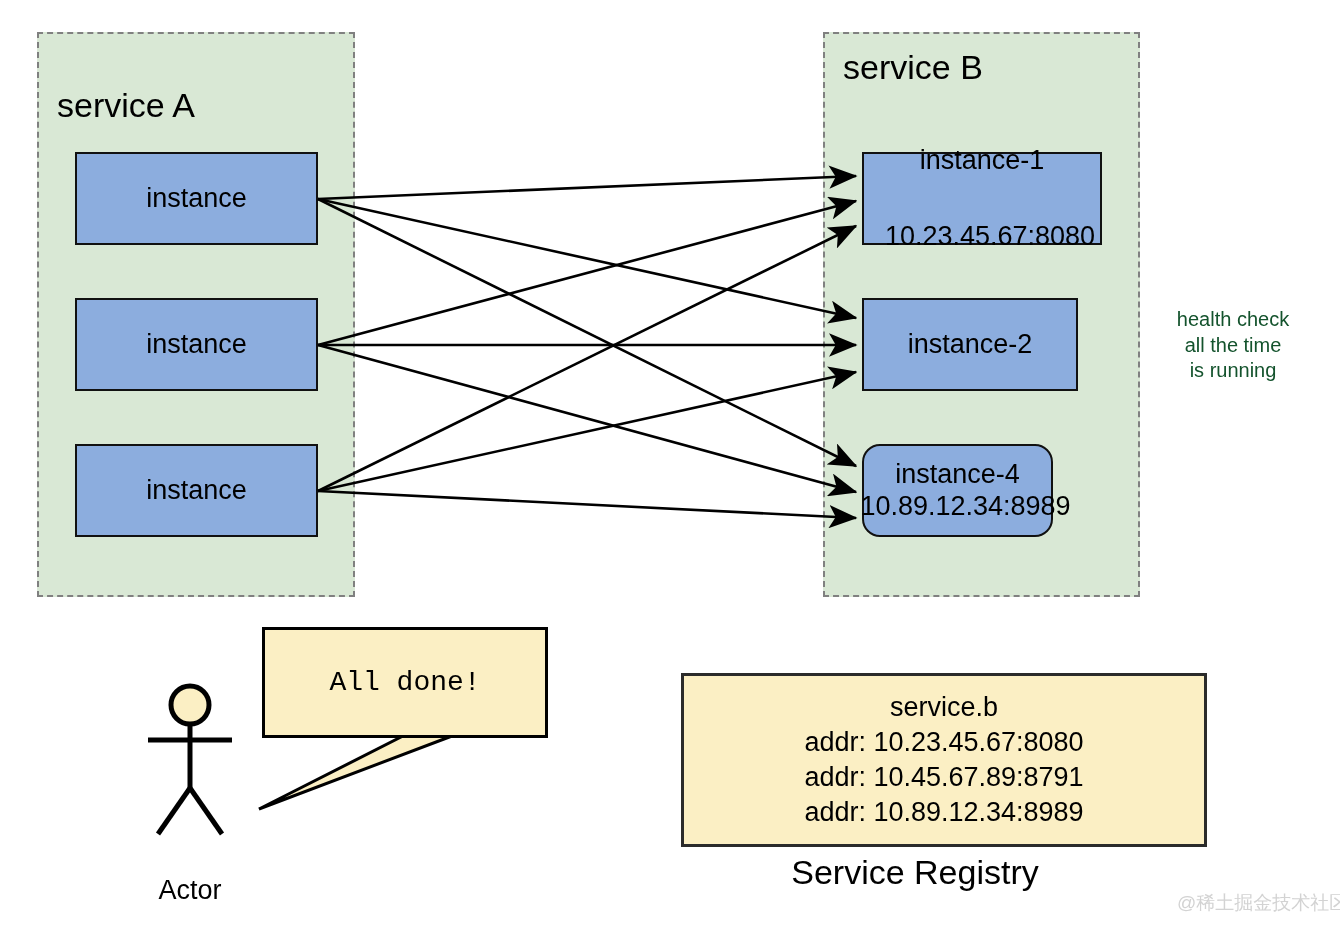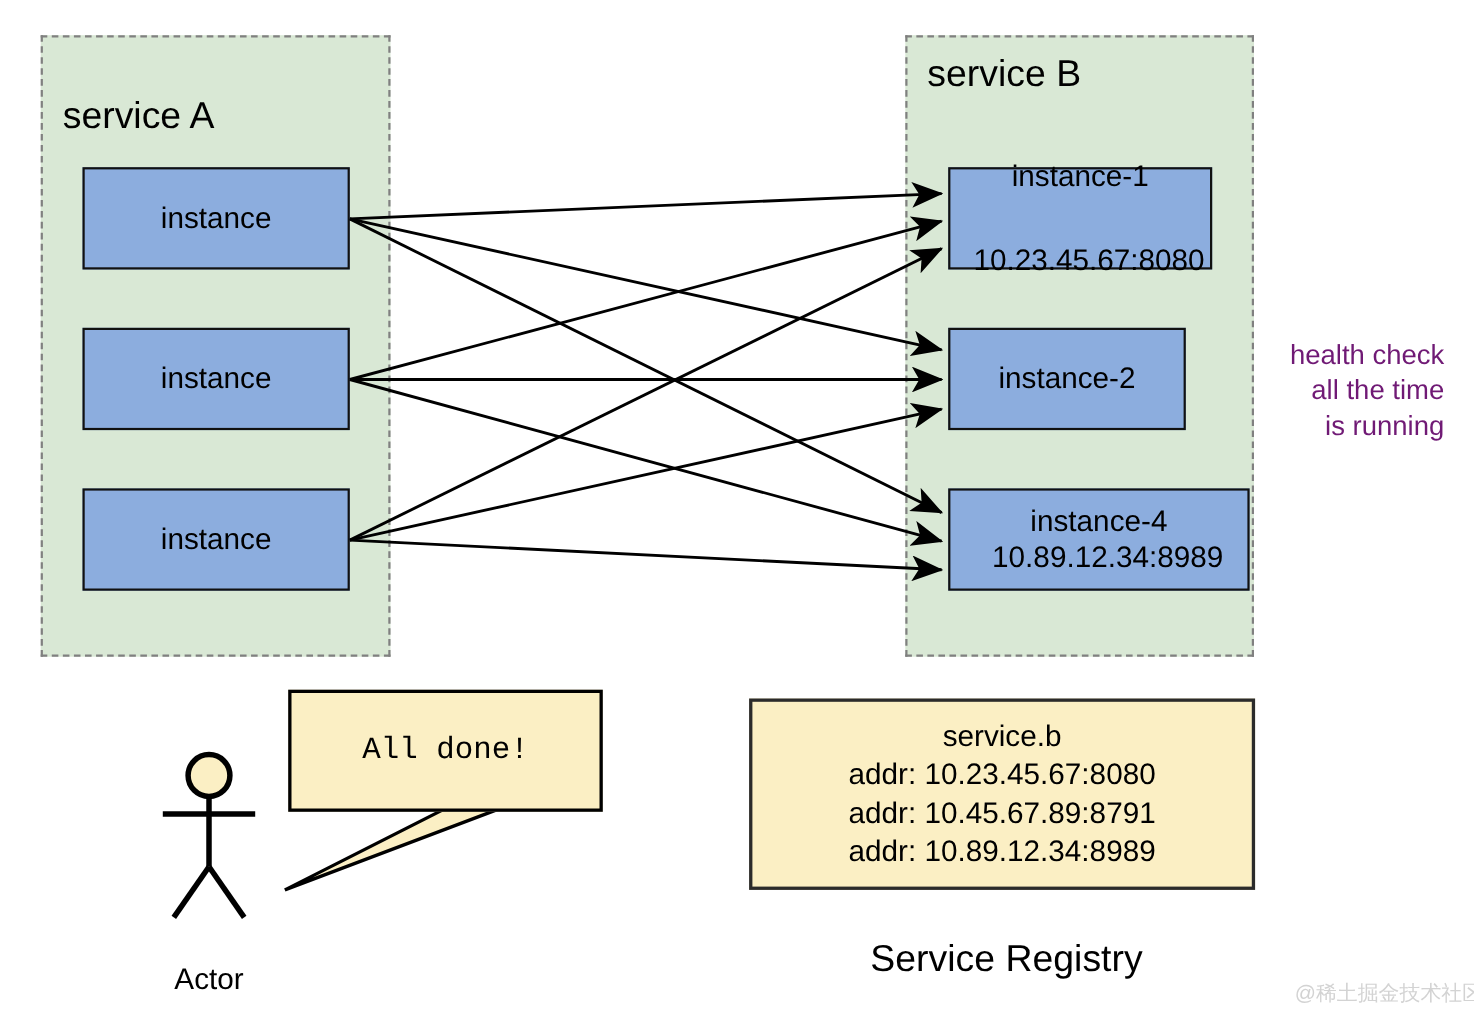--- a/index.html
+++ b/index.html
@@ -52,24 +52,24 @@
     font-size: 27px;
     white-space: nowrap;
   }
   .inst-addr {
     font-size: 27px;
     white-space: nowrap;
     margin-left: 16px;
   }
   .side-note {
     position: absolute;
-    font-size: 25px;
+    font-size: 20px;
     line-height: 1.28;
-    color: #701a75;
-    text-align: right;
+    color: #14532d;
+    text-align: center;
     white-space: nowrap;
   }
   .bubble {
     position: absolute;
     background: #fbefc4;
     border: 3px solid #000000;
     box-sizing: border-box;
     display: flex;
     align-items: center;
     justify-content: center;
@@ -138,21 +138,21 @@
   <div class="group-box" style="left:823px; top:32px; width:317px; height:565px;"></div>
   <div class="group-title" style="left:843px; top:48px;">service B</div>
 
   <div class="inst-box" style="left:862px; top:152px; width:240px; height:93px;gap:44px;">
     <span class="inst-label">instance-1</span>
     <span class="inst-addr">10.23.45.67:8080</span>
   </div>
   <div class="inst-box" style="left:862px; top:298px; width:216px; height:93px;">
     <span class="inst-label">instance-2</span>
   </div>
-  <div class="inst-box" style="left:862px; top:444px; width:274px; height:93px;">
+  <div class="inst-box" style="left:862px; top:444px; width:191px; height:93px;border-radius:18px;">
     <span class="inst-label">instance-4</span>
     <span class="inst-addr">10.89.12.34:8989</span>
   </div>
 
   <svg class="layer" viewBox="0 0 1340 934" xmlns="http://www.w3.org/2000/svg">
     <defs>
       <marker id="ah" markerWidth="11" markerHeight="9" refX="10.4" refY="4.5" orient="auto" markerUnits="strokeWidth">
         <path d="M0,0 L11,4.5 L0,9 L2.6,4.5 Z" fill="#000000"></path>
       </marker>
     </defs>
@@ -190,21 +190,21 @@
   <div class="actor-label" style="left:120px; top:851px; width:140px;">Actor</div>
 
   <svg class="layer" viewBox="0 0 1340 934" xmlns="http://www.w3.org/2000/svg">
     <path d="M 403,736 L 452,736 L 259,809 Z" fill="#fbefc4" stroke="#000000" stroke-width="3" stroke-linejoin="miter"></path>
   </svg>
 
   <div class="bubble" style="left:262px; top:627px; width:286px; height:111px;font-family:Liberation Mono, monospace;">
     <span class="bubble-text">All done!</span>
   </div>
 
-  <div class="registry-box" style="left:681px; top:635px; width:460px; height:174px;">
+  <div class="registry-box" style="left:681px; top:673px; width:526px; height:174px;">
     <span class="registry-line">service.b</span>
     <span class="registry-line">addr: 10.23.45.67:8080</span>
     <span class="registry-line">addr: 10.45.67.89:8791</span>
     <span class="registry-line">addr: 10.89.12.34:8989</span>
   </div>
   <div class="registry-caption" style="left:681px; top:853px; width:468px;">Service Registry</div>
 
   <div class="watermark" style="left:1177px; top:890px;">@稀土掘金技术社区</div>
 
 </div>

